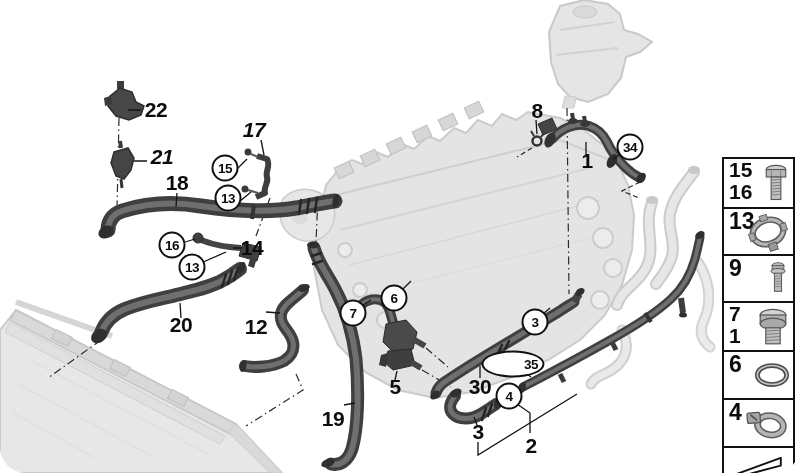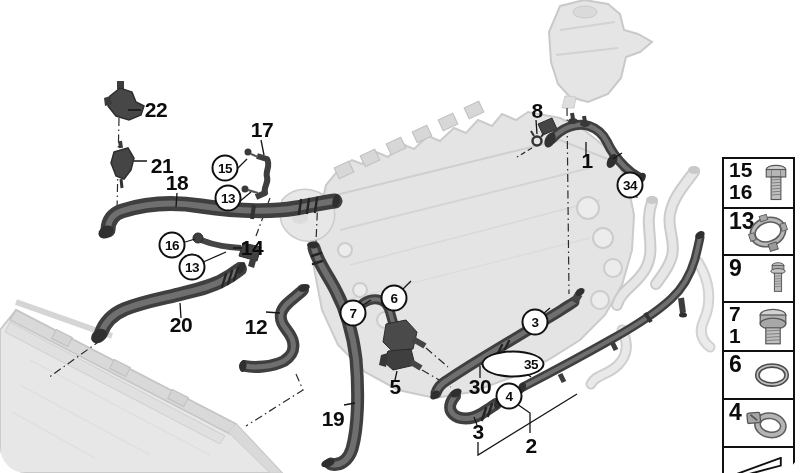--- a/index.html
+++ b/index.html
@@ -265,43 +265,43 @@
     <path class="lead" d="M 480,366 L 480,378"></path>
     <path class="lead" d="M 477,425 L 474,417"></path>
     <path class="lead" d="M 478,442 L 478,455 L 577,394"></path>
     <path class="lead" d="M 403,289 L 411,281"></path>
     <path class="lead" d="M 363,305 L 371,300"></path>
   </g>
 </svg>
 
 <div id="callouts">
       <div class="co-plain" style="left: 156px; top: 111px;">22</div>
-      <div class="co-plain" style="left: 162px; top: 167px;">21</div>
+      <div class="co-plain" style="left: 162px; top: 158px; font-style: italic;">21</div>
       <div class="co-plain" style="left: 177px; top: 184px;">18</div>
-      <div class="co-plain" style="left: 262px; top: 131px;">17</div>
+      <div class="co-plain" style="left: 254px; top: 131px; font-style: italic;">17</div>
       <div class="co-plain" style="left: 252px; top: 249px;">14</div>
       <div class="co-plain" style="left: 181px; top: 326px;">20</div>
       <div class="co-plain" style="left: 256px; top: 328px;">12</div>
       <div class="co-plain" style="left: 333px; top: 420px;">19</div>
       <div class="co-plain" style="left: 395px; top: 388px;">5</div>
       <div class="co-plain" style="left: 537px; top: 112px;">8</div>
       <div class="co-plain" style="left: 587px; top: 162px;">1</div>
       <div class="co-plain" style="left: 480px; top: 388px;">30</div>
       <div class="co-plain" style="left: 478px; top: 433px;">3</div>
       <div class="co-plain" style="left: 531px; top: 447px;">2</div>
       <div class="co-circ" style="left: 225px; top: 168px;">15</div>
       <div class="co-circ" style="left: 228px; top: 198px;">13</div>
       <div class="co-circ" style="left: 172px; top: 245px;">16</div>
       <div class="co-circ" style="left: 192px; top: 267px;">13</div>
       <div class="co-circ" style="left: 353px; top: 313px;">7</div>
       <div class="co-circ" style="left: 394px; top: 298px;">6</div>
       <div class="co-circ" style="left: 535px; top: 322px;">3</div>
       <div class="co-circ" style="left: 513px; top: 364px; padding-left: 36px;">35</div>
       <div class="co-circ" style="left: 509px; top: 396px;">4</div>
-      <div class="co-circ" style="left: 630px; top: 147px; margin-top: 38px;">34</div>
+      <div class="co-circ" style="left: 630px; top: 147px;">34</div>
     </div>
 <div id="legend">
       <div class="legend-row" style="height: 50px;">
         <div class="lnum">
           <div>15</div>
           <div>16</div>
         </div>
         <span class="licon"><svg width="30" height="42" viewBox="0 0 40 52">
             <ellipse cx="20" cy="8" rx="13" ry="5.5" fill="#d2d2d2" stroke="#555" stroke-width="1.5"></ellipse>
             <rect x="7" y="8" width="26" height="10" fill="#b5b5b5" stroke="#555" stroke-width="1.5"></rect>

